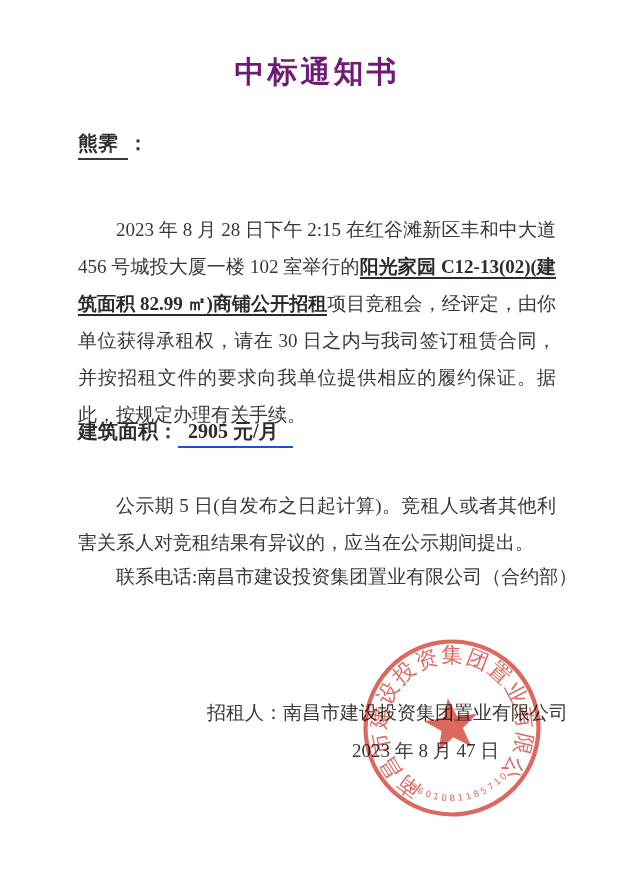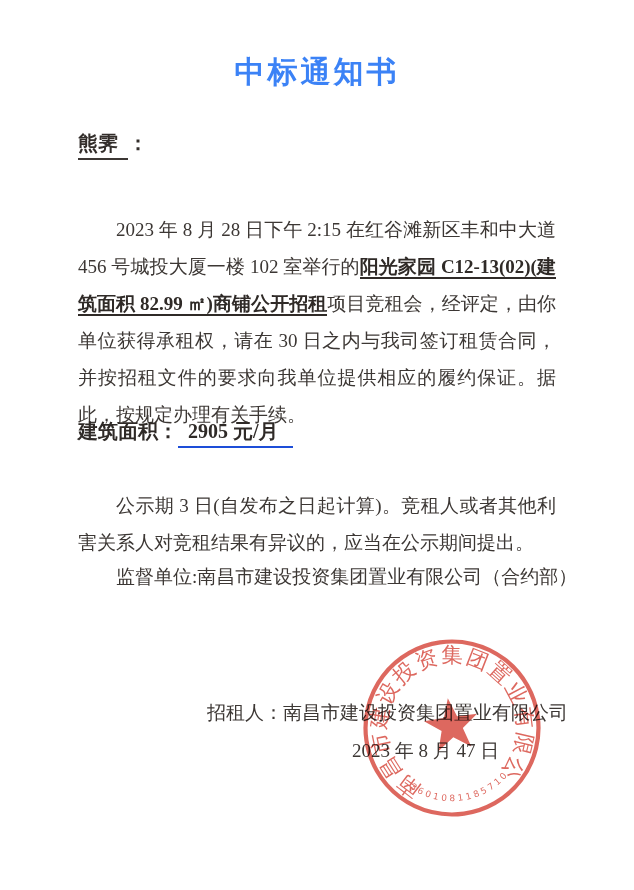--- a/index.html
+++ b/index.html
@@ -16,21 +16,21 @@
   }
   .doc-title {
     position: absolute;
     top: 52px;
     left: 0;
     width: 100%;
     text-align: center;
     font-size: 30px;
     font-weight: bold;
     letter-spacing: 3px;
-    color: #3b82f6;
+    color: #701a75;
   }
   .salutation {
     position: absolute;
     top: 130px;
     left: 78px;
     font-size: 20px;
     font-weight: bold;
     color: #332e2b;
   }
   .salutation .name-underline {
@@ -122,24 +122,24 @@
   </div>
 
   <div class="para para-1">
     <span>2023 年 8 月 28 日下午 2:15 在红谷滩新区丰和中大道 456 号城投大厦一楼 102 室举行的</span><span class="bold-underline">阳光家园 C12-13(02)(建筑面积 82.99 ㎡)商铺公开招租</span><span>项目竞租会，经评定，由你单位获得承租权，请在 30 日之内与我司签订租赁合同，并按招租文件的要求向我单位提供相应的履约保证。据此，按规定办理有关手续。</span>
   </div>
 
   <div class="result-line">
     <span>建筑面积：</span><span class="result-underline">2905 元/月</span>
   </div>
 
-  <div class="para para-2">公示期 3 日(自发布之日起计算)。竞租人或者其他利害关系人对竞租结果有异议的，应当在公示期间提出。</div>
+  <div class="para para-2">公示期 5 日(自发布之日起计算)。竞租人或者其他利害关系人对竞租结果有异议的，应当在公示期间提出。</div>
 
   <div class="contact-block">
-    <div class="line">监督单位:南昌市建设投资集团置业有限公司（合约部）</div>
+    <div class="line">联系电话:南昌市建设投资集团置业有限公司（合约部）</div>
   </div>
 
   <div class="sig-line">
     <span>招租人：</span><span>南昌市建设投资集团置业有限公司</span>
   </div>
 
   <div class="date-line">2023 年 8 月 47 日</div>
 
   <svg class="seal" viewBox="0 0 200 200" xmlns="http://www.w3.org/2000/svg">
     <defs>

